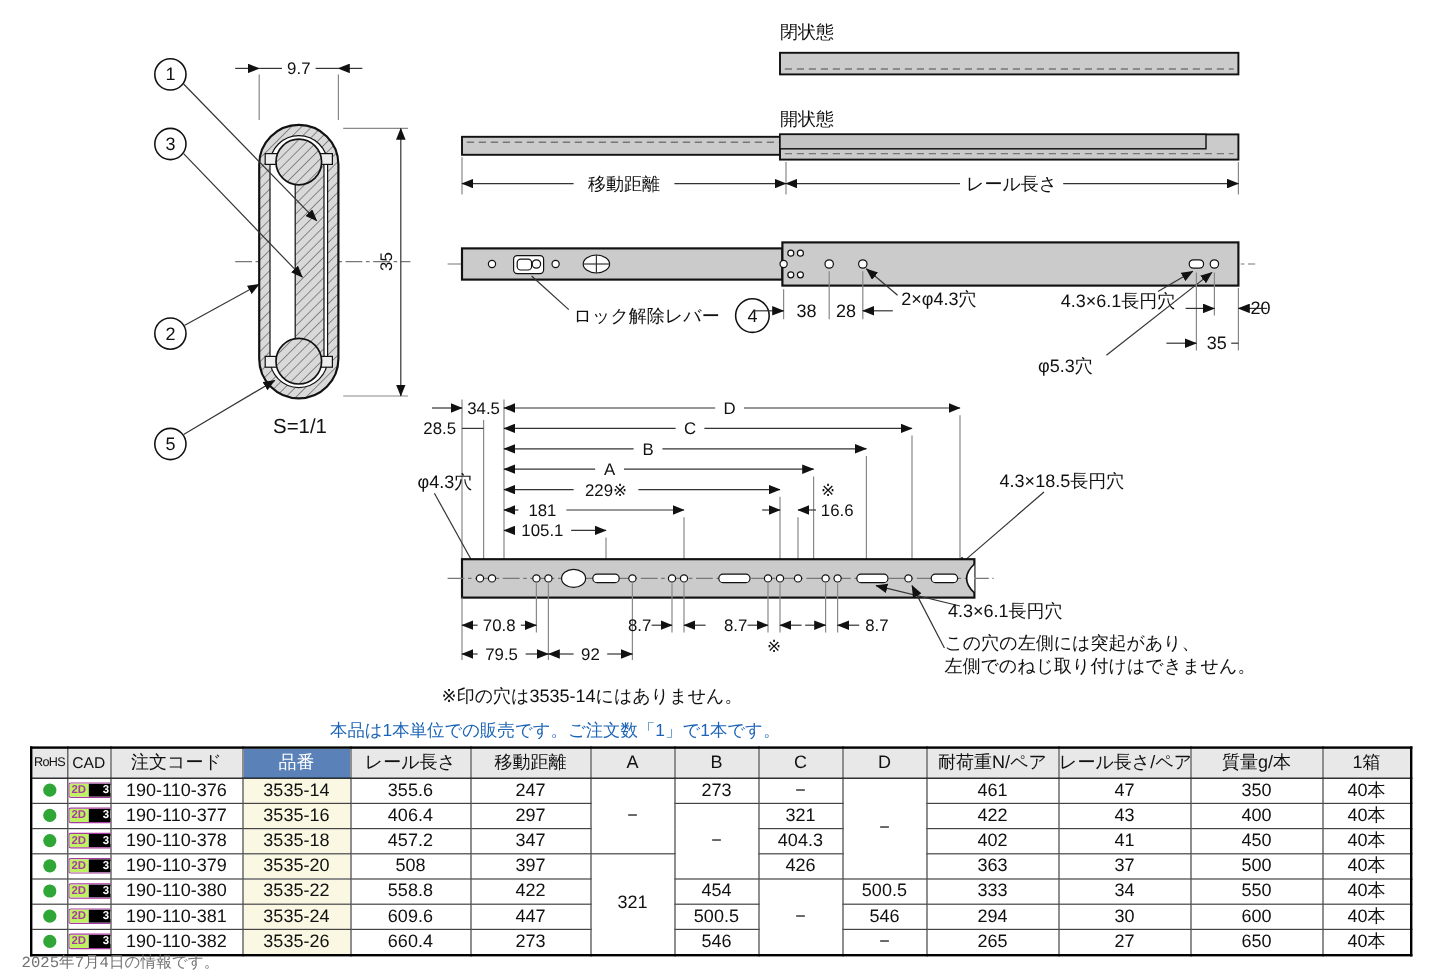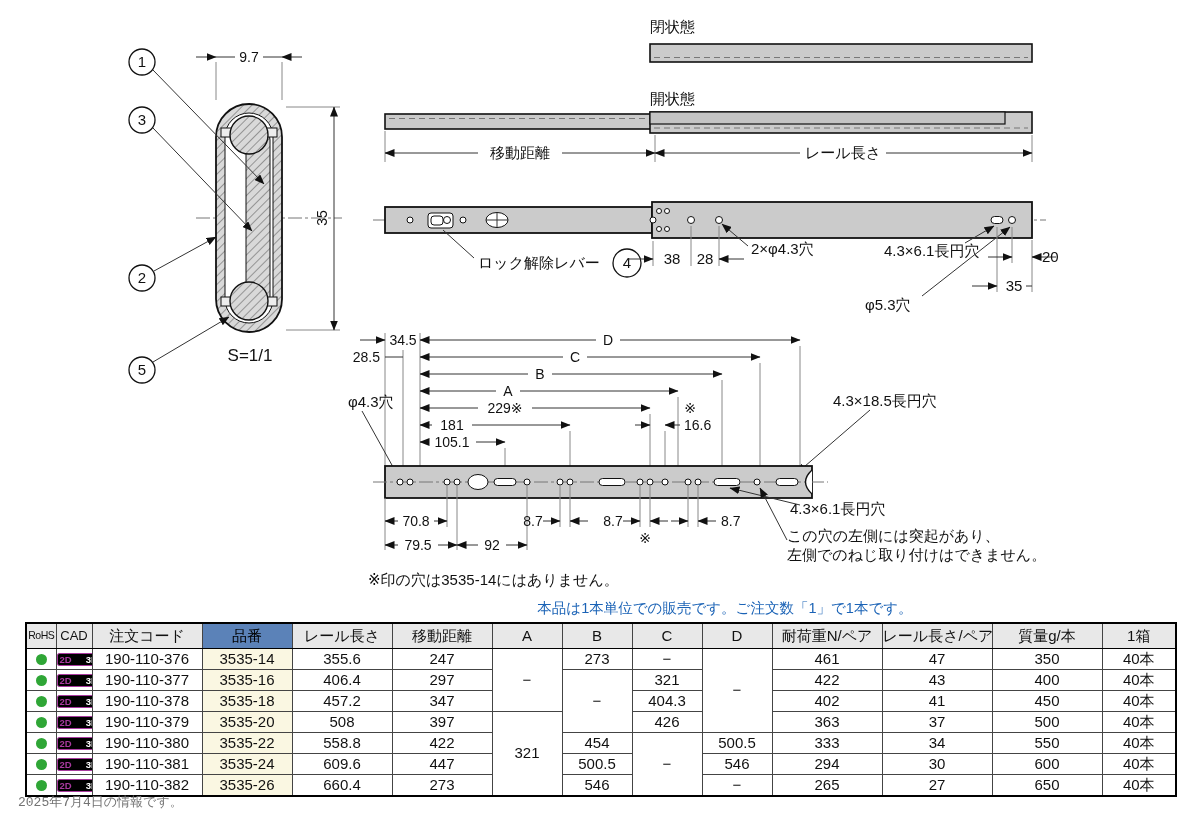--- a/index.html
+++ b/index.html
@@ -16,53 +16,53 @@
   .mid{text-anchor:middle;}
   .end{text-anchor:end;}
   .thin{stroke:#333;stroke-width:1;fill:none;}
   .ext{stroke:#888;stroke-width:1;fill:none;}
   .hole{fill:#fff;stroke:#111;stroke-width:1;}
   .cl{stroke:#777;stroke-width:1;stroke-dasharray:14 3 3 3;fill:none;}
   .dash{stroke:#777;stroke-width:1.2;stroke-dasharray:6 4;fill:none;}
 
   
   #sales-note{
-    position:absolute;right:25px;top:599px;width:900px;text-align:center;
+    position:absolute;right:25px;top:599px;width:900px;text-align:left;
     color:#1b63b6;font-size:14.5px;
   }
   #date-note{position:absolute;left:18px;top:793px;font-size:13px;color:#737373;font-family:Liberation Mono, monospace;}
 
   
   #spec-table{
     position:absolute;left:25px;top:622px;width:1150px;
     border-collapse:collapse;table-layout:fixed;
     border:2px solid #000;
   }
   #spec-table th,#spec-table td{
     border:1px solid #444;text-align:center;vertical-align:middle;
     padding:0;font-size:15px;line-height:1.1;height:20px;white-space:nowrap;
     overflow:hidden;
   }
   #spec-table th{
     background:#e8e8e8;font-weight:normal;height:24px;border-bottom:1.5px solid #000;
   }
   #spec-table th.rohs-h{font-size:10.5px;letter-spacing:-0.5px;}
   #spec-table th.cad-h{font-size:13px;margin-left:10px;}
-  #spec-table th.part-h{background:#5b82b8;color:#000000;}
+  #spec-table th.part-h{background:#5b82b8;color:#ffffff;}
   #spec-table td.part-cell{background:#faf7e2;margin-top:20px;}
   .rohs-dot{
     display:inline-block;width:11px;height:11px;border-radius:50%;
     background:#2fa636;vertical-align:middle;
   }
   .cad-badge{
     display:inline-flex;border:1px solid #a8399e;border-radius:2px;
     font-size:9.5px;font-weight:bold;line-height:11px;vertical-align:middle;
     overflow:hidden;
   }
-  .cad-badge .b2d{background:#000000;color:#a8399e;padding:0 2px;}
+  .cad-badge .b2d{background:#bef264;color:#a8399e;padding:0 2px;}
   .cad-badge .b3d{background:#000000;color:#fff;padding:0 12px;}
 </style>
 </head>
 <body>
 
 <svg id="drawing" width="1200" height="620" viewBox="0 0 1200 620">
   <defs>
     <pattern id="hatch" patternUnits="userSpaceOnUse" width="6" height="6" patternTransform="rotate(45)">
       <rect width="6" height="6" fill="#d9d9d9"></rect>
       <line x1="0" y1="0" x2="0" y2="6" stroke="#666" stroke-width="1.2"></line>

